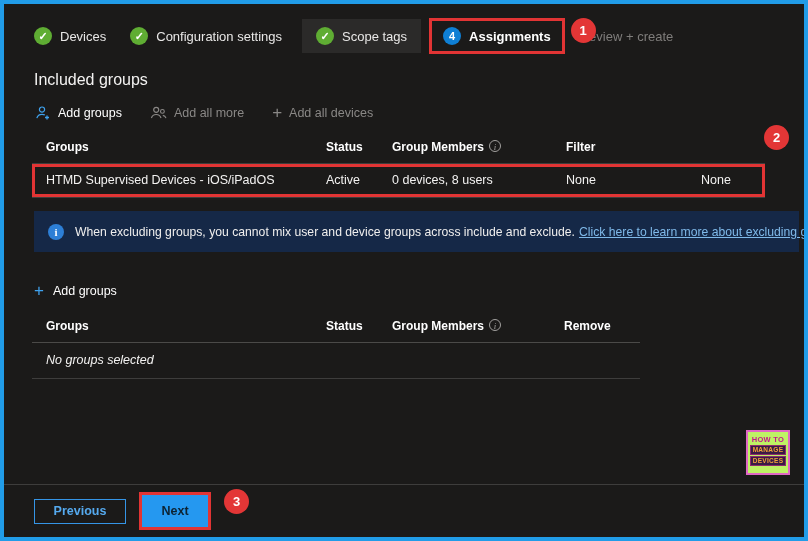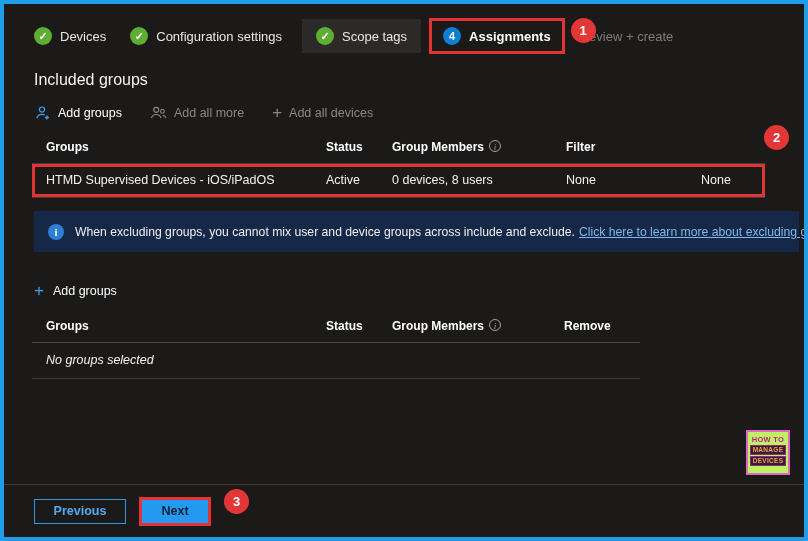--- a/index.html
+++ b/index.html
@@ -112,21 +112,21 @@
     position:absolute; left:0; right:0; bottom:0; height:53px;
     border-top:1px solid #3e3d3c; display:flex; align-items:center; padding-left:30px;
   }
   .btn-previous {
     width:92px; height:25px; background:transparent; border:1px solid #3595e6;
     color:#55a9ee; font-size:12.5px; font-weight:bold; font-family:"Liberation Sans", sans-serif;
     display:flex; align-items:center; justify-content:center; cursor:pointer;
   }
   .next-wrap { border:3px solid #e23434; margin-left:13px; }
   .btn-next {
-    width:66px; height:23px; background:#2598f0; border:none;
+    width:66px; height:32px; background:#2598f0; border:none;
     color:#0d2333; font-size:12.5px; font-weight:bold; font-family:"Liberation Sans", sans-serif;
     display:flex; align-items:center; justify-content:center; cursor:pointer;
   }
   .badge-3 { margin-left:13px; position:relative; top:-10px; }
 
   svg { display:block; }
 </style>
 </head>
 <body>
 

